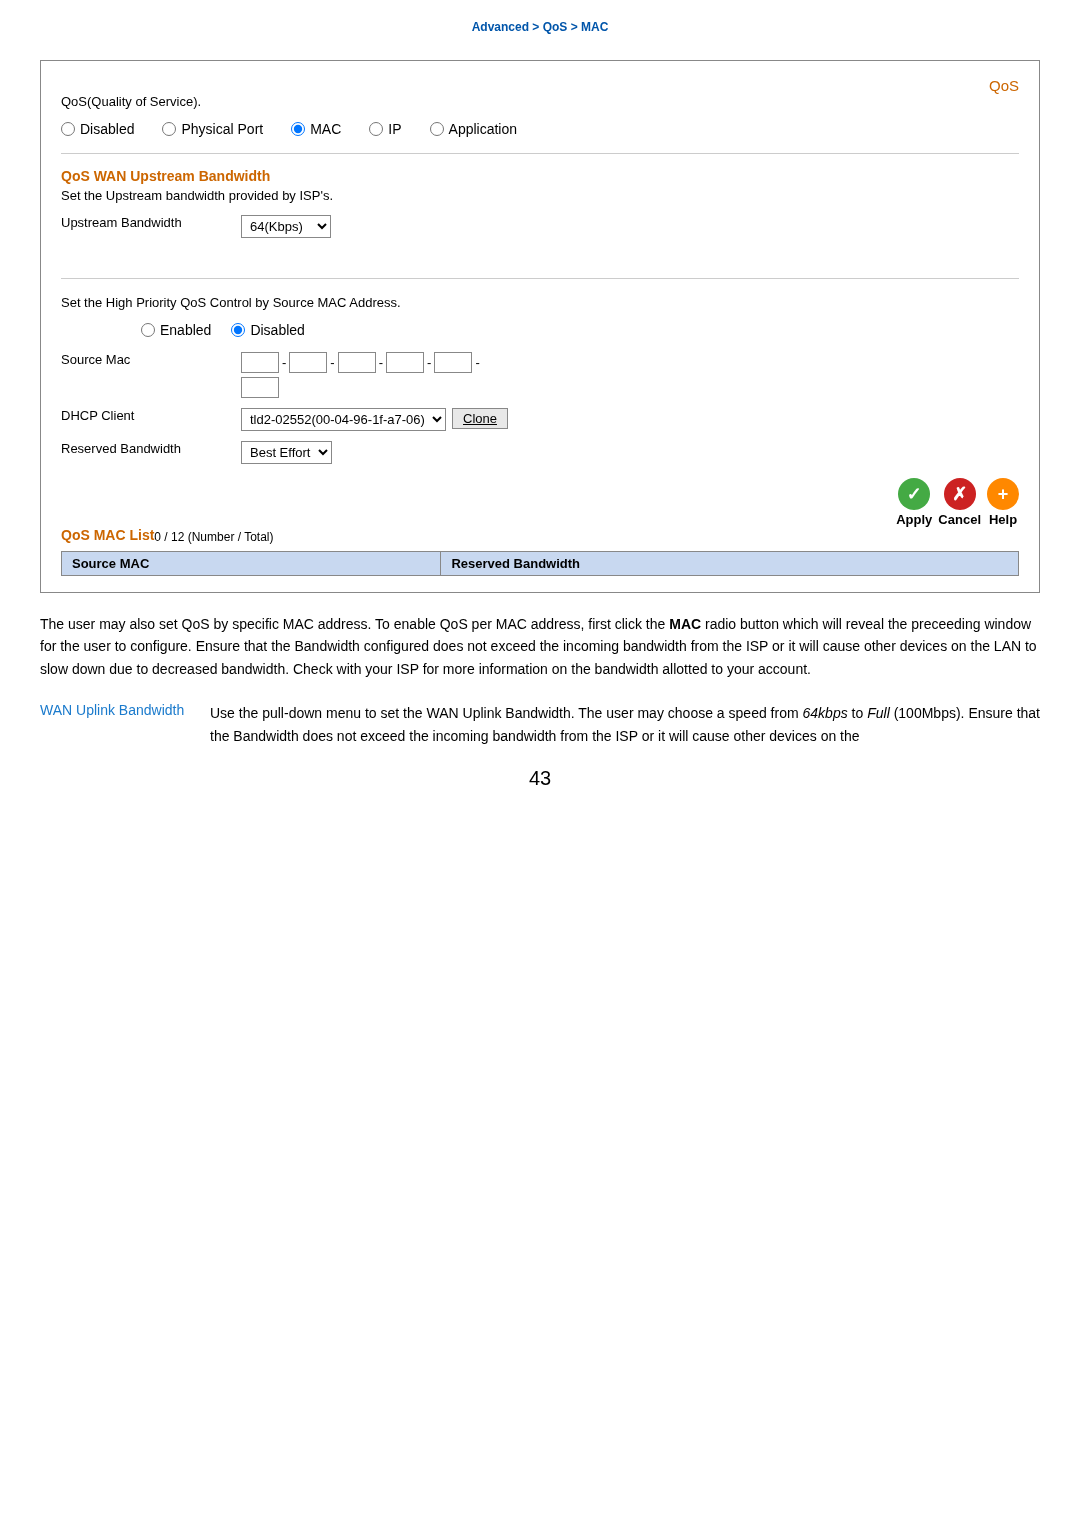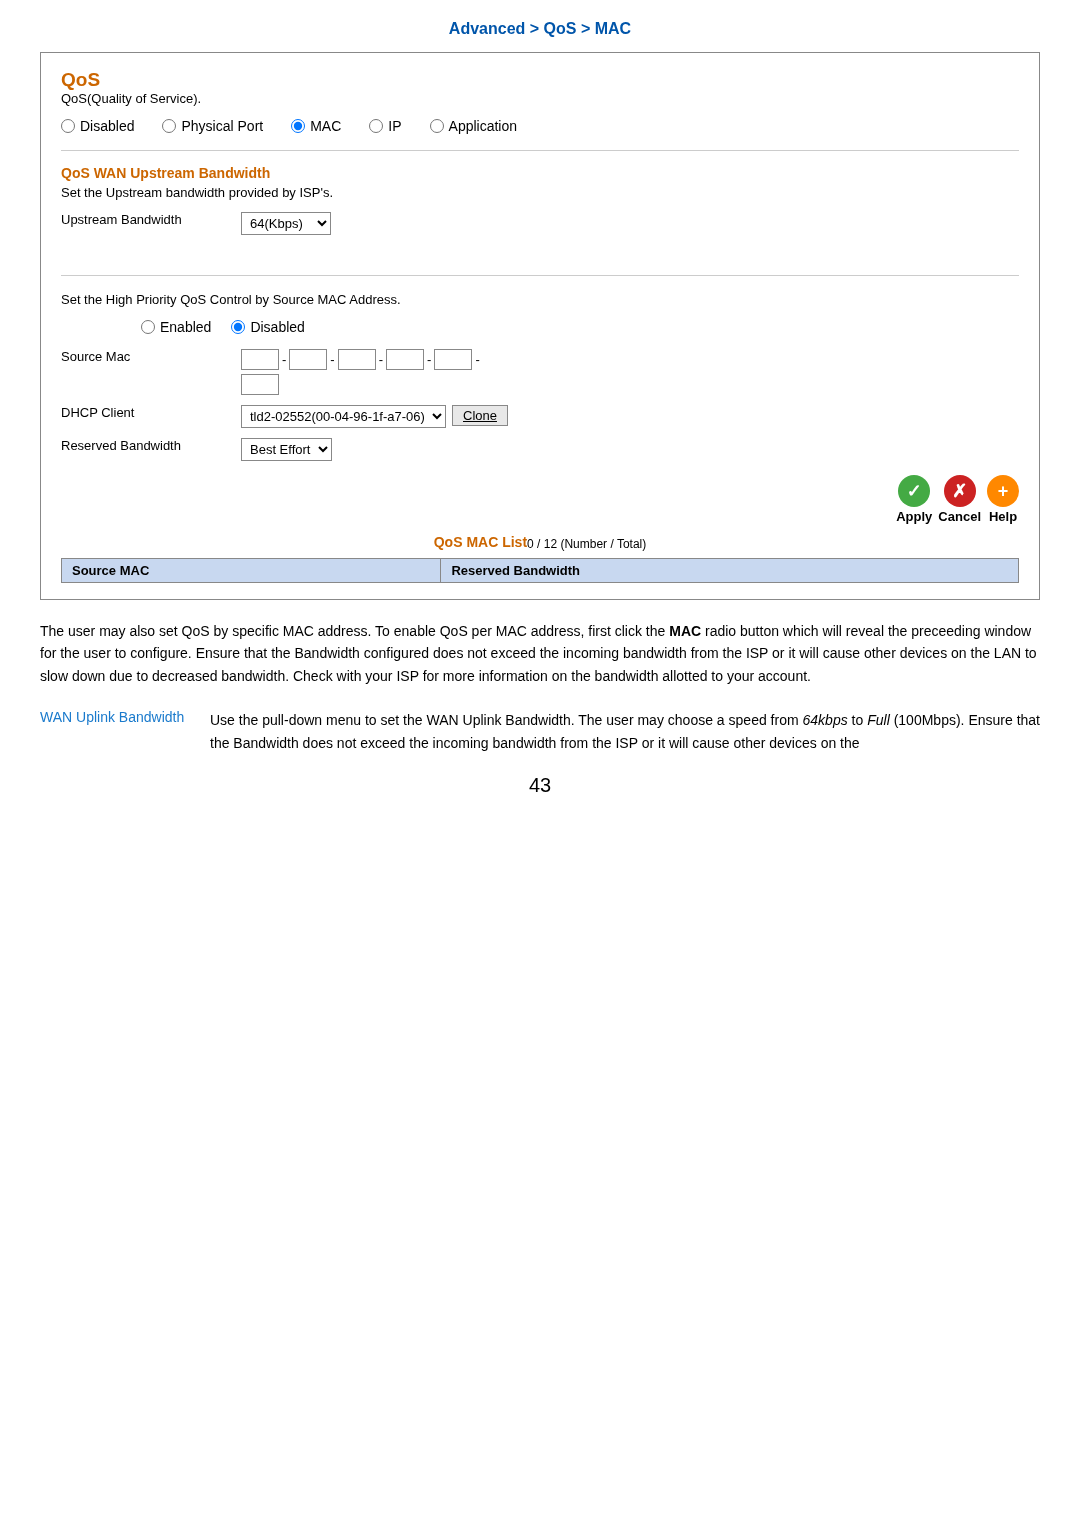--- a/index.html
+++ b/index.html
@@ -10,22 +10,22 @@
       color: #000;
       width: 1080px;
       min-height: 1529px;
       padding: 20px 40px;
     }
 
     .page-title {
       text-align: center;
       color: #0055aa;
       font-weight: bold;
-      font-size: 16px;
-      margin-bottom: 14px;
+      font-size: 12px;
+      margin-bottom: 26px;
     }
 
     .panel {
       border: 1px solid #888;
       padding: 16px 20px;
       margin-bottom: 20px;
     }
 
     .section-title {
       color: #cc6600;
@@ -175,23 +175,22 @@
       color: #fff;
       font-weight: bold;
     }
 
     .icon-apply { background: #44aa44; }
     .icon-cancel { background: #cc2222; }
     .icon-help { background: #ff8800; }
 
     .qos-mac-list-header {
       display: flex;
-      justify-content: center;
-      align-items: center;
-      margin-top: 10px;
+      justify-content: flex-start;
+      align-items: center;
     }
 
     .list-table {
       width: 100%;
       border-collapse: collapse;
       margin-top: 4px;
     }
 
     .list-table th {
       background: #c8d8f0;
@@ -235,23 +234,24 @@
     }
 
     .page-number {
       text-align: center;
       font-size: 20px;
       color: #000;
       margin-top: 20px;
     }
 
     .qos-label {
-      font-weight: bold;
+      font-weight: normal;
       color: #cc6600;
-      font-size: 19px;
+      font-size: 15px;
+      text-align: right;
     }
 
     .qos-subtitle {
       font-size: 13px;
       color: #000;
       margin-bottom: 6px;
     }
   </style>
 </head>
 <body>

